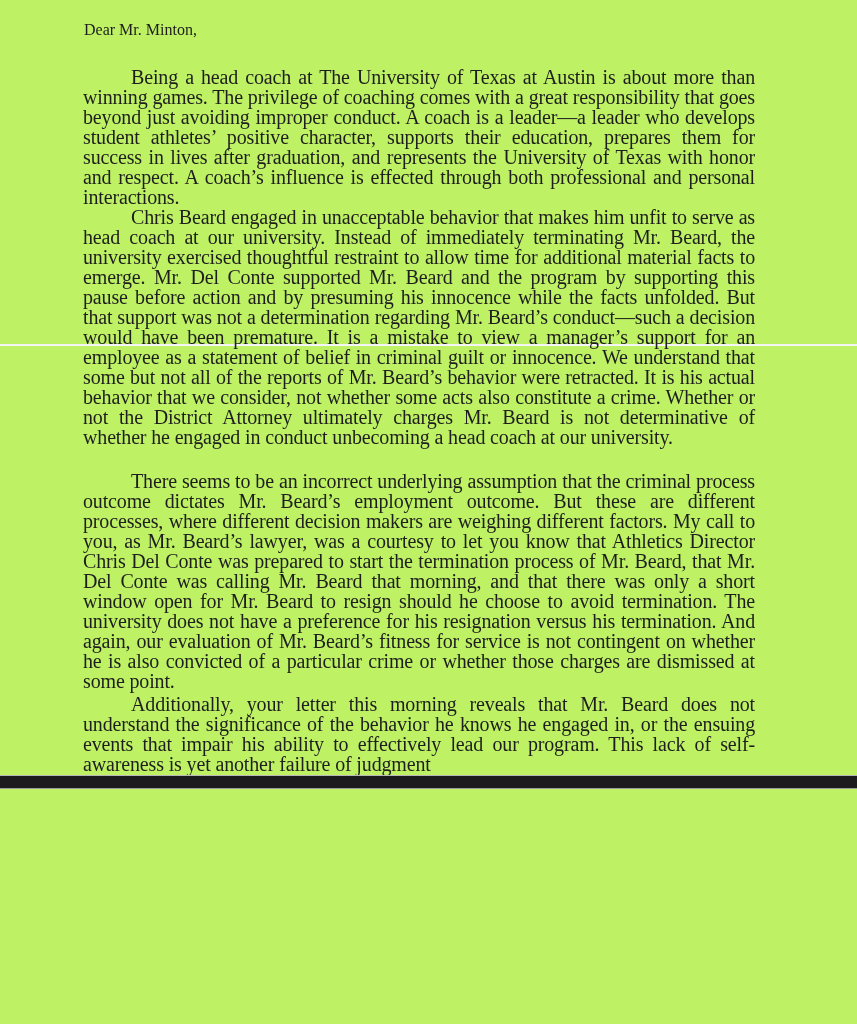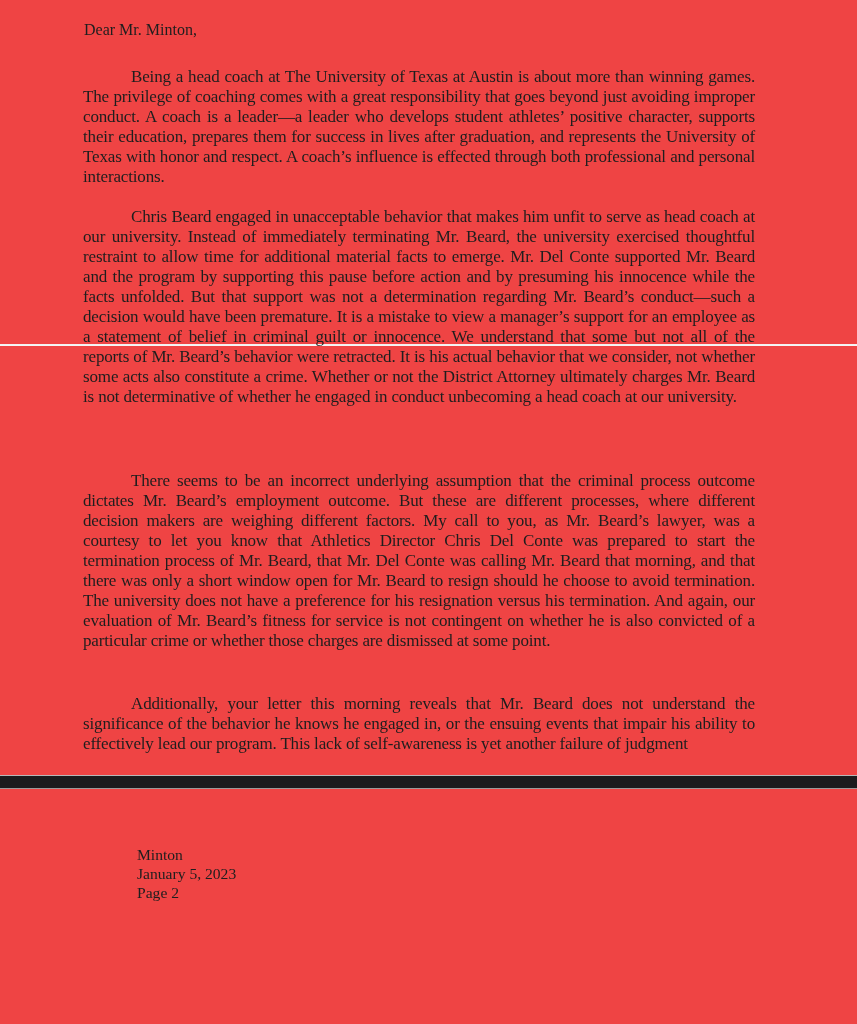--- a/index.html
+++ b/index.html
@@ -12,21 +12,21 @@
       height: 1024px;
       position: relative;
       overflow: hidden;
       font-family: "Liberation Serif", "DejaVu Serif", serif;
       color: #1e1e1e;
     }
     .page-section {
       position: absolute;
       left: 0;
       width: 857px;
-      background: #ef4444;
+      background: #bef264;
     }
     #page1 { top: 0; height: 775px; }
     #page2 { top: 789px; height: 235px; }
     .page-divider {
       position: absolute;
       left: 0;
       top: 775px;
       width: 857px;
       height: 14px;
       background: #1b1b1d;
@@ -48,21 +48,21 @@
       top: 20px;
       font-size: 16px;
       line-height: 20px;
       margin: 0;
     }
     .para {
       position: absolute;
       left: 83px;
       width: 672px;
       margin: 0;
-      font-size: 17px;
+      font-size: 20px;
       line-height: 20px;
       text-align: justify;
       text-indent: 48px;
       letter-spacing: -0.15px;
     }
     .para.no-indent { text-indent: 0; }
     #p1 { top: 67px; }
     #p2 { top: 207px; }
     #p3 { top: 471px; }
     #p4 { top: 646px; margin-top: 48px; }
@@ -84,18 +84,13 @@
   <p class="salutation">Dear Mr. Minton,</p>
   <p class="para" id="p1">Being a head coach at The University of Texas at Austin is about more than winning games. The privilege of coaching comes with a great responsibility that goes beyond just avoiding improper conduct. A coach is a leader—a leader who develops student athletes’ positive character, supports their education, prepares them for success in lives after graduation, and represents the University of Texas with honor and respect. A coach’s influence is effected through both professional and personal interactions.</p>
   <p class="para" id="p2">Chris Beard engaged in unacceptable behavior that makes him unfit to serve as head coach at our university. Instead of immediately terminating Mr. Beard, the university exercised thoughtful restraint to allow time for additional material facts to emerge. Mr. Del Conte supported Mr. Beard and the program by supporting this pause before action and by presuming his innocence while the facts unfolded. But that support was not a determination regarding Mr. Beard’s conduct—such a decision would have been premature. It is a mistake to view a manager’s support for an employee as a statement of belief in criminal guilt or innocence. We understand that some but not all of the reports of Mr. Beard’s behavior were retracted.  It is his actual behavior that we consider, not whether some acts also constitute a crime. Whether or not the District Attorney ultimately charges Mr. Beard is not determinative of whether he engaged in conduct unbecoming a head coach at our university.</p>
   <p class="para" id="p3">There seems to be an incorrect underlying assumption that the criminal process outcome dictates Mr. Beard’s employment outcome. But these are different processes, where different decision makers are weighing different factors.  My call to you, as Mr. Beard’s lawyer, was a courtesy to let you know that Athletics Director Chris Del Conte was prepared to start the termination process of Mr. Beard, that Mr. Del Conte was calling Mr. Beard that morning, and that there was only a short window open for Mr. Beard to resign should he choose to avoid termination. The university does not have a preference for his resignation versus his termination. And again, our evaluation of Mr. Beard’s fitness for service is not contingent on whether he is also convicted of a particular crime or whether those charges are dismissed at some point.</p>
   <p class="para" id="p4">Additionally, your letter this morning reveals that Mr. Beard does not understand the significance of the behavior he knows he engaged in, or the ensuing events that impair his ability to effectively lead our program.  This lack of self-awareness is yet another failure of judgment</p>
 </div>
 
 <div class="page-divider"></div>
 
 <div class="page-section" id="page2">
-  <div class="header-block">
-    <div>Minton</div>
-    <div>January 5, 2023</div>
-    <div>Page 2</div>
-  </div>
 </div>
 
 </body></html>

